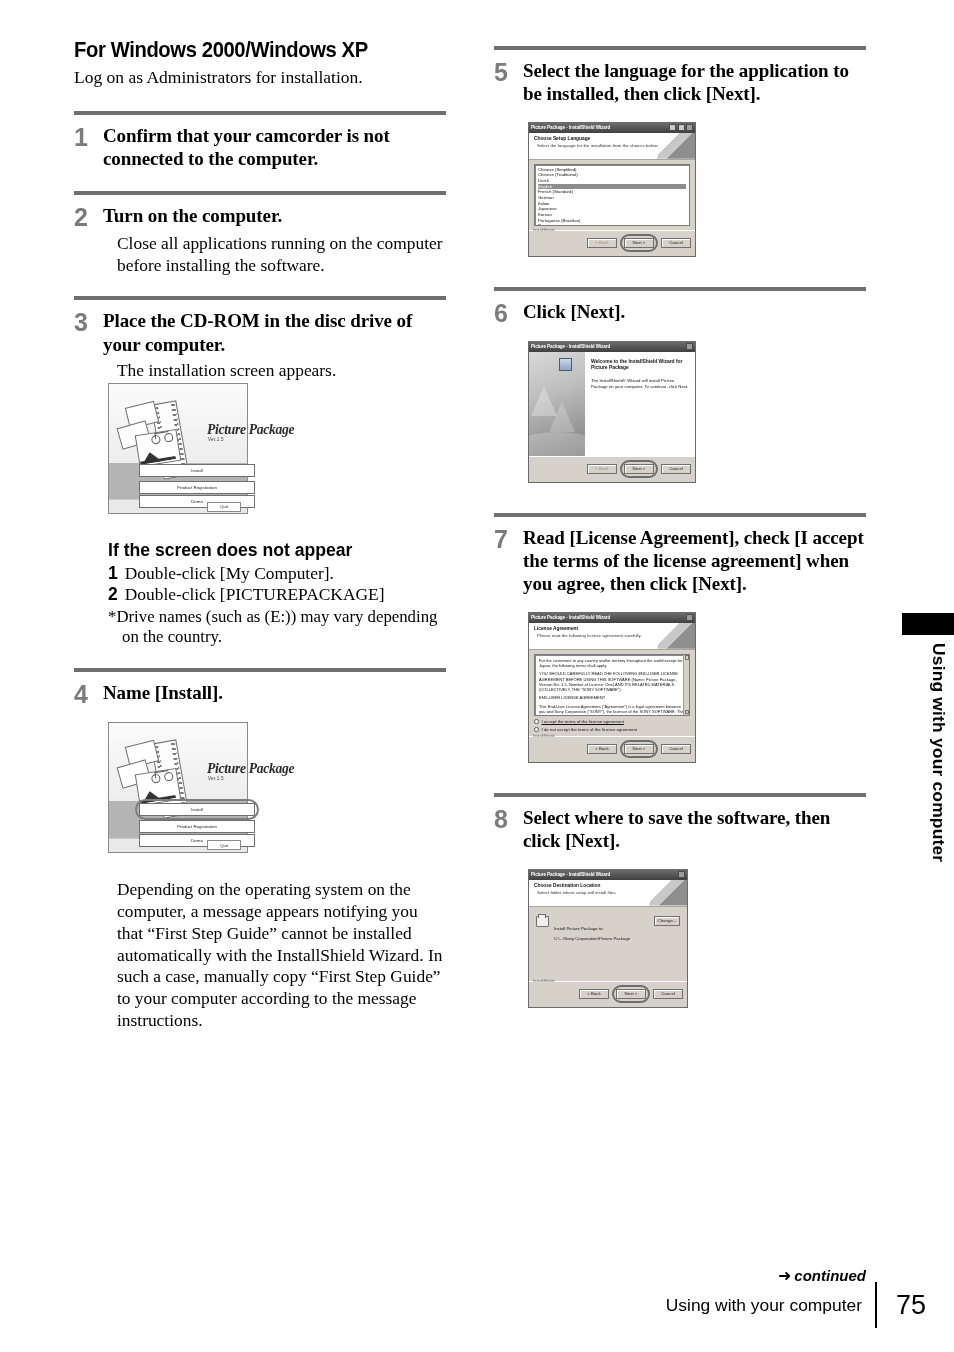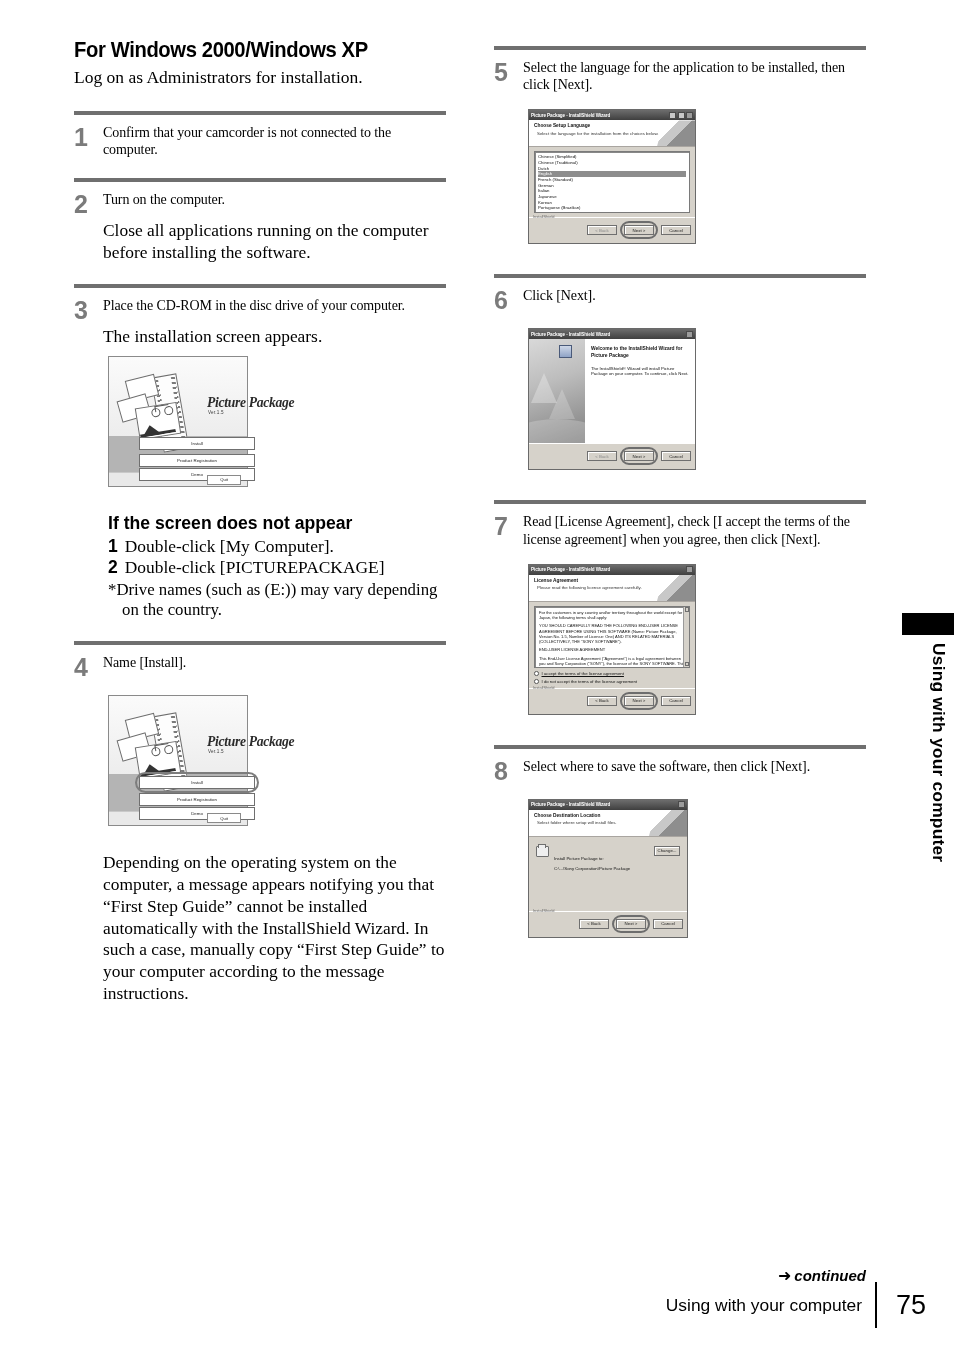--- a/index.html
+++ b/index.html
@@ -52,30 +52,30 @@
     font-family:"Liberation Sans", sans-serif;
     font-weight:bold;
     font-size:25px;
     line-height:0.96;
     color:#7b7b7b;
     flex:0 0 auto;
     width:20px;
     margin-top:1px;
   }
   .step-title {
-    font-weight:normal;
-    font-size:14px;
+    font-weight:bold;
+    font-size:19px;
     line-height:1.23;
     flex:1 1 auto;
     letter-spacing:-0.1px;
   }
   .step-body {
     font-size:17.4px;
     line-height:1.26;
-    margin:4px 0 0 29px;
+    margin:4px 0 0 43px;
   }
   .gap-m { height:20px; }
   .gap-l { height:30px; }
 
   
   .subhead {
     font-family:"Liberation Sans", sans-serif;
     font-weight:bold;
     font-size:17.6px;
     margin:0 0 2px 0;
@@ -97,21 +97,21 @@
   .sub-cont { margin-left:20px; font-size:17.4px; line-height:1.22; }
   .footnote { font-size:16.8px; line-height:1.22; margin-top:1px; }
   .footnote .ind { display:block; margin-left:14px; }
 
   
   .pp {
     width:140px; height:131px;
     border:1px solid #8a8a8a;
     background:#f2f2f2;
     position:relative;
-    margin:8px 0 0 34px;
+    margin:1px 0 0 34px;
   }
   .pp-top {
     position:absolute; left:0; right:0; top:0; height:61%;
     background:linear-gradient(#fbfbfb,#ededed);
   }
   .pp-bot {
     position:absolute; left:0; right:0; top:61%; bottom:14px;
     background:#b4b4b4;
   }
   .pp-footer {

